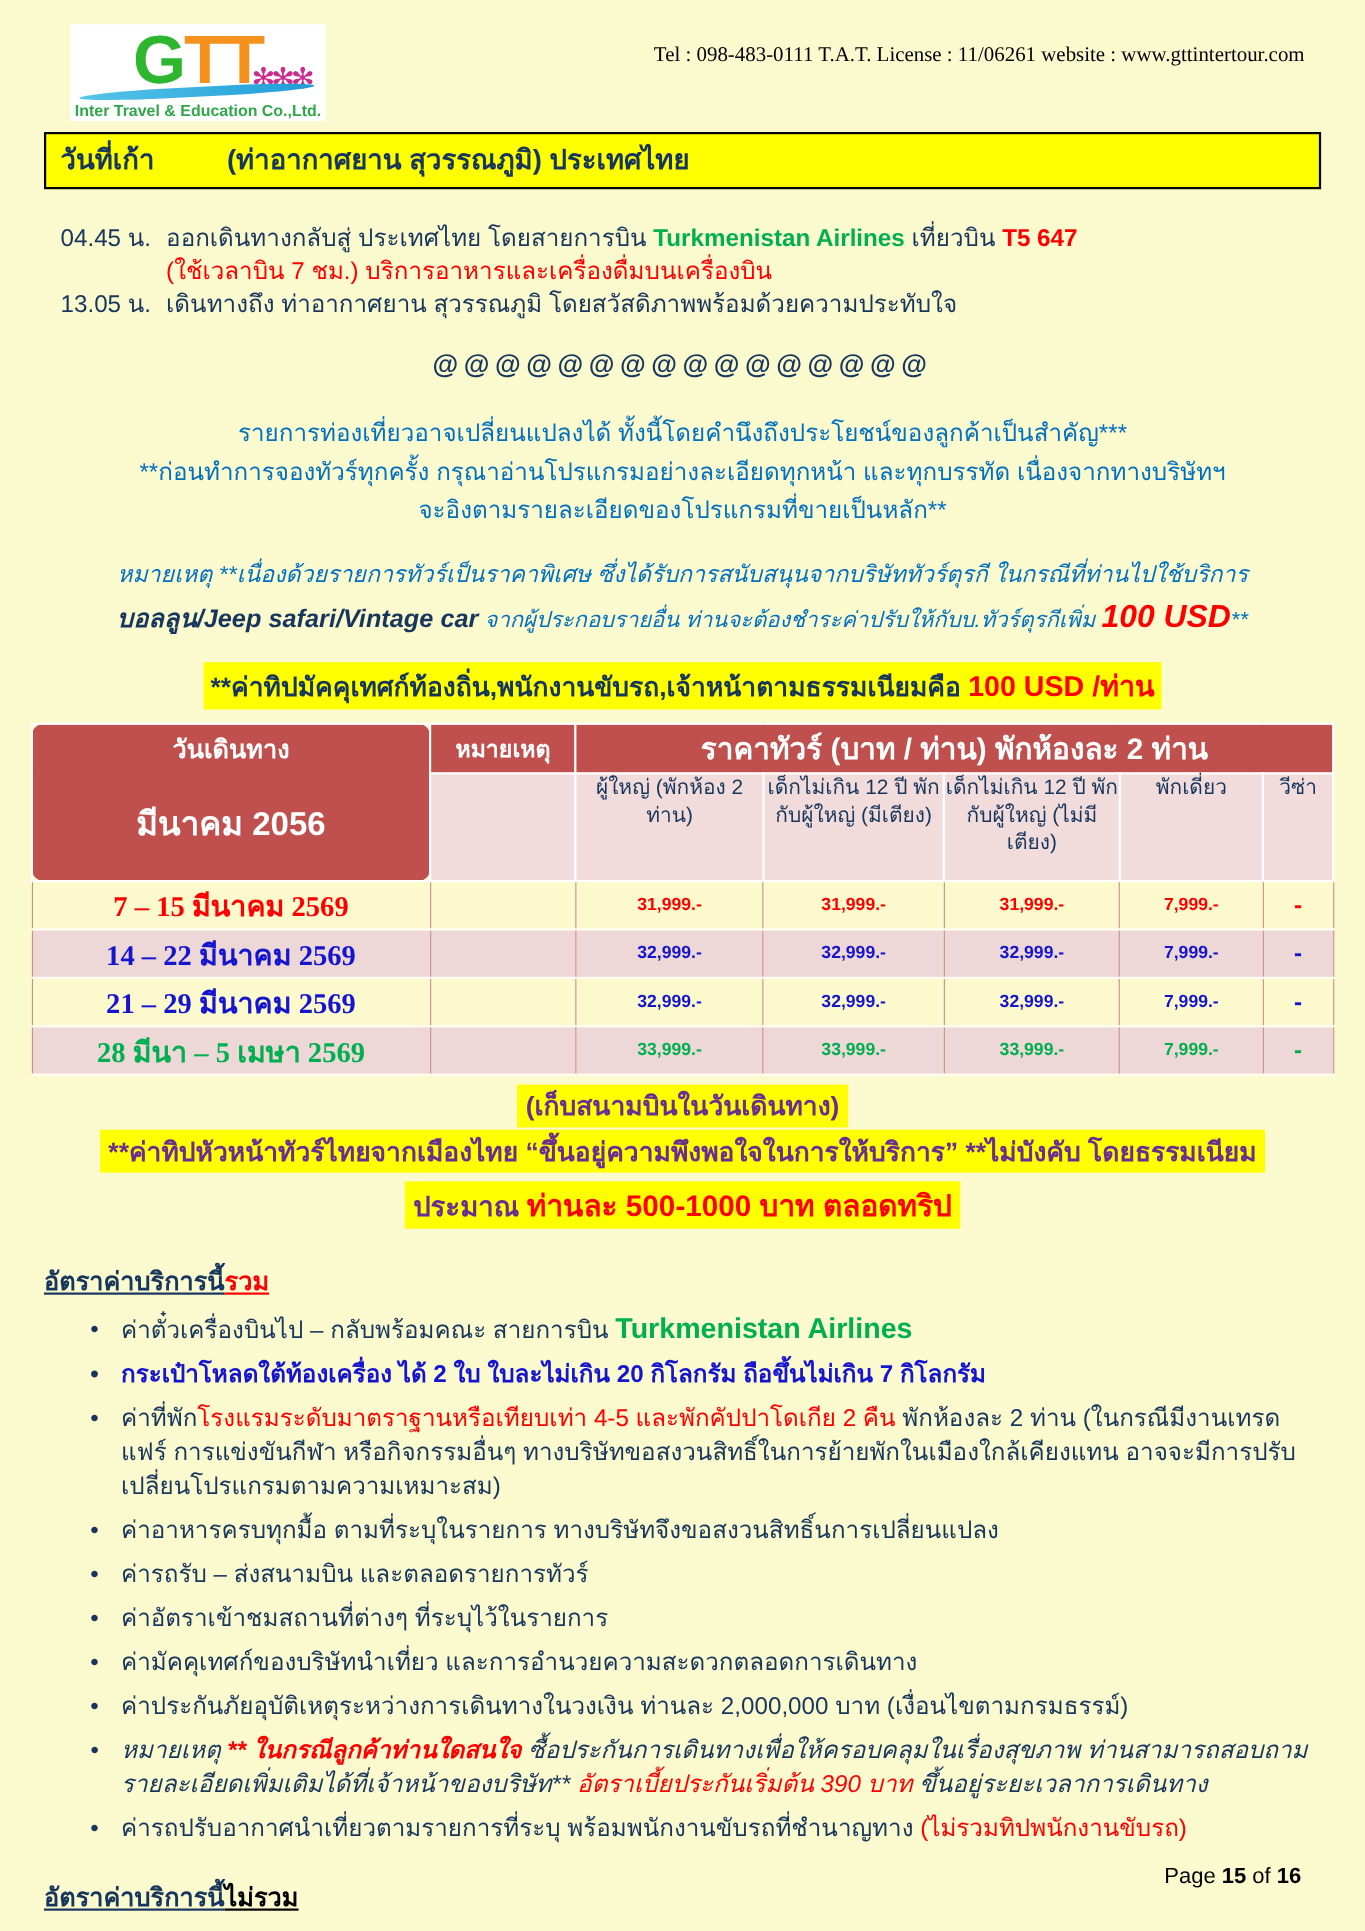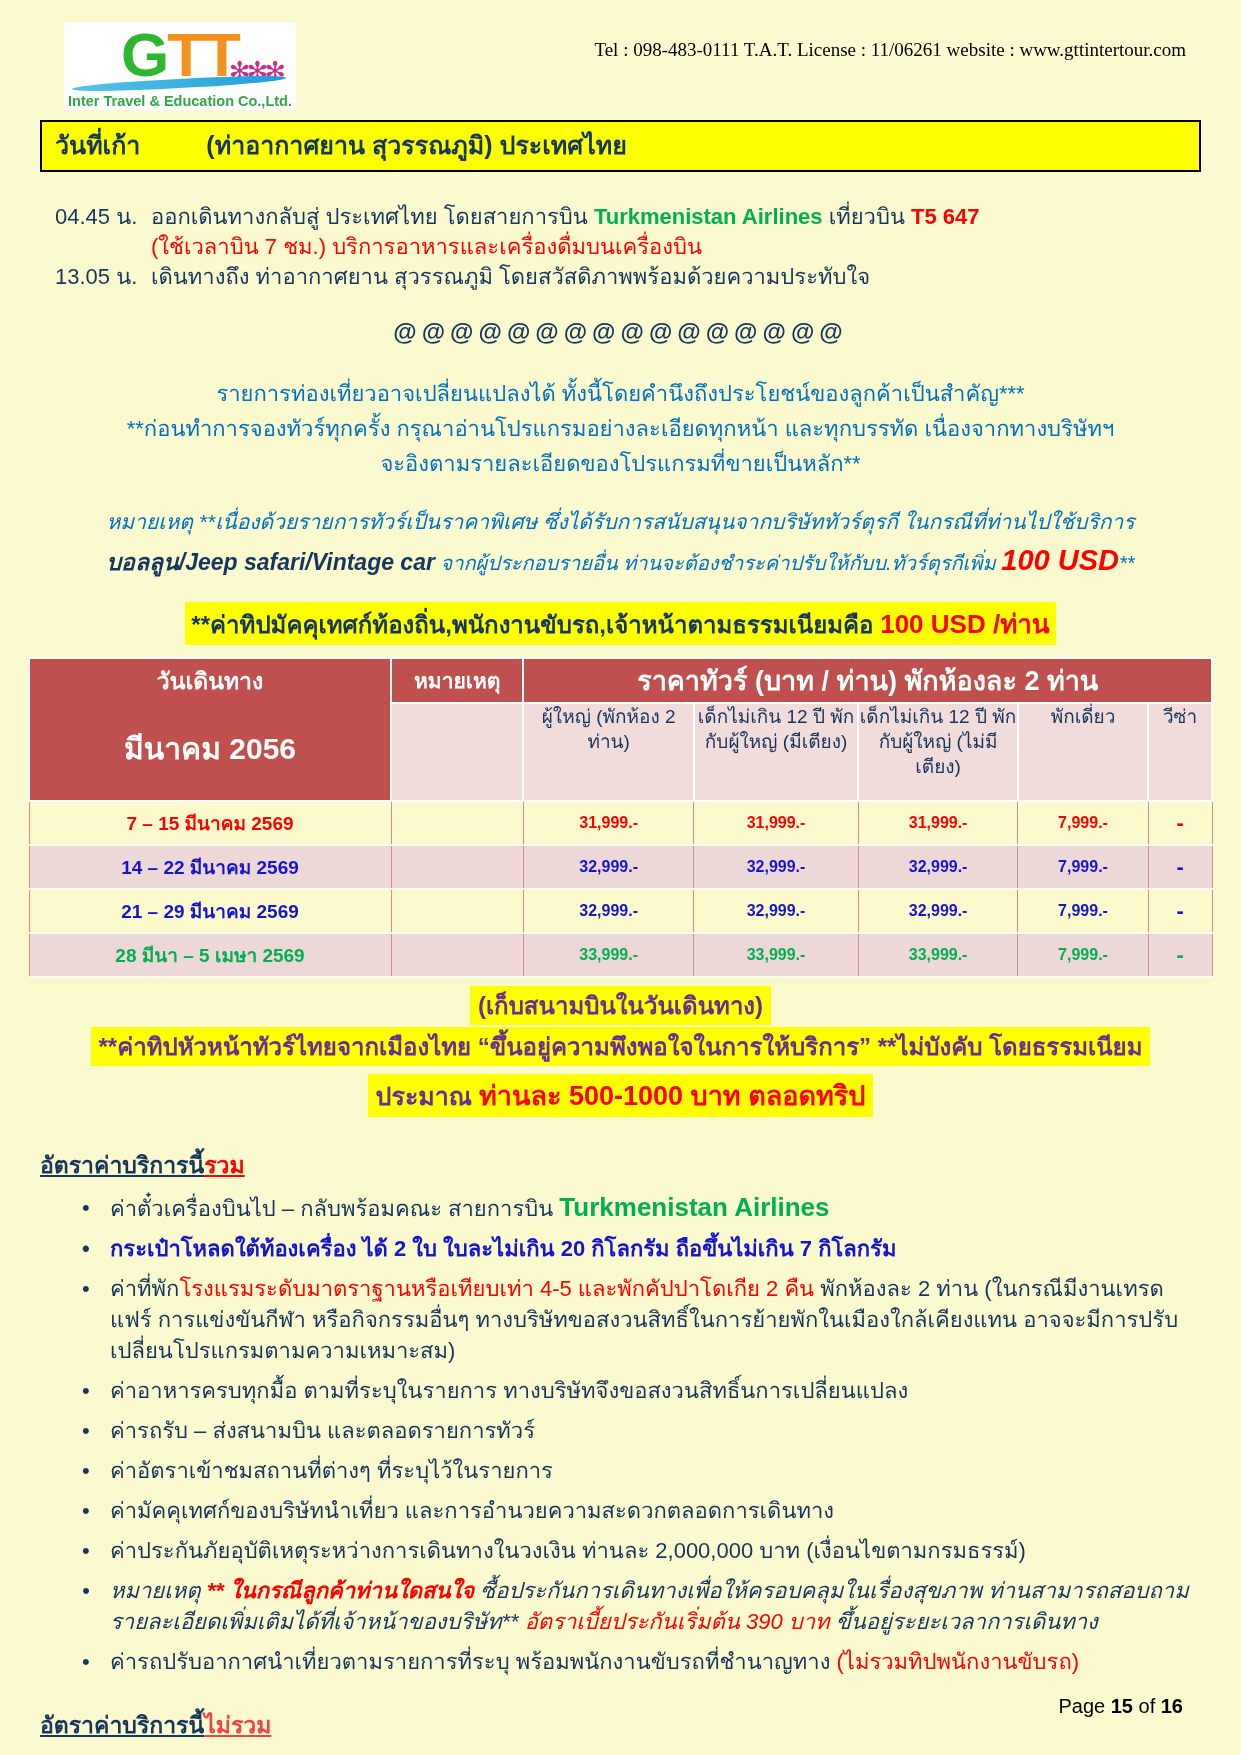--- a/index.html
+++ b/index.html
@@ -39,28 +39,28 @@
   .remark .l2{margin-top:6px;font-size:20px;}
   .remark .b-big{font-size:23px;font-weight:bold;}
   .remark .usd{font-size:29px;font-weight:bold;}
   .tip-line{text-align:center;margin-top:22px;}
   .tip-line .hl{background:#FFFF00;display:inline-block;padding:1px 6px;font-weight:bold;font-size:24px;}
   .tip-line .usd{font-size:26px;}
   
   table.price{border-collapse:collapse;margin:12px 28px 0 28px;width:1185px;table-layout:fixed;}
   table.price td{padding:0;}
   td.hdr{background:#C0504D;color:#FFFFFF;font-weight:bold;text-align:center;border:2px solid #FFFFFF;}
-  td.hdr-c1{vertical-align:top;}
+  td.hdr-c1{vertical-align:top;border-radius:11px;}
   .c1-top{font-size:23px;padding-top:4px;}
   .c1-month{font-size:30px;margin-top:26px;}
   .price-hdr{font-size:27px;height:38px;}
   .note-hdr{font-size:21px;height:38px;}
   td.sub{background:#F2DCDB;color:#17365D;font-size:19px;text-align:center;vertical-align:top;padding-top:6px;border:2px solid #FFFFFF;height:96px;line-height:25px;}
   td.cell{height:42px;text-align:center;font-weight:bold;border-top:2px solid #FFFDF2;border-bottom:2px solid #FFFDF2;border-left:1px solid #CD8D89;border-right:1px solid #CD8D89;}
-  td.date-cell{font-size:19px;}
+  td.date-cell{font-size:26px;font-family:Liberation Serif, serif;}
   td.price-cell{font-size:16px;}
   td.visa-cell{font-size:22px;}
   tr.bg-y td{background:#FCFACD;}
   tr.bg-p td{background:#EDD7D7;}
   
   .post-note{text-align:center;}
   .post-note .hl{background:#FFFF00;display:inline-block;padding:0 8px;font-weight:bold;}
   .pn1{margin-top:8px;font-size:24px;}
   .pn2{margin-top:2px;font-size:24px;}
   .pn3{margin-top:8px;font-size:25px;}
@@ -215,19 +215,19 @@
     <li>ค่ารถรับ – ส่งสนามบิน และตลอดรายการทัวร์</li>
     <li>ค่าอัตราเข้าชมสถานที่ต่างๆ ที่ระบุไว้ในรายการ</li>
     <li>ค่ามัคคุเทศก์ของบริษัทนำเที่ยว และการอำนวยความสะดวกตลอดการเดินทาง</li>
     <li>ค่าประกันภัยอุบัติเหตุระหว่างการเดินทางในวงเงิน ท่านละ 2,000,000 บาท (เงื่อนไขตามกรมธรรม์)</li>
     <li class="italic"><span>หมายเหตุ </span><span class="bold" style="color: rgb(255, 0, 0);">** ในกรณีลูกค้าท่านใดสนใจ </span><span>ซื้อประกันการเดินทางเพื่อให้ครอบคลุมในเรื่องสุขภาพ ท่านสามารถสอบถามรายละเอียดเพิ่มเติมได้ที่เจ้าหน้าของบริษัท** </span><span style="color: rgb(255, 0, 0);">อัตราเบี้ยประกันเริ่มต้น 390 บาท </span><span>ขึ้นอยู่ระยะเวลาการเดินทาง</span></li>
     <li><span>ค่ารถปรับอากาศนำเที่ยวตามรายการที่ระบุ พร้อมพนักงานขับรถที่ชำนาญทาง </span><span style="color: rgb(255, 0, 0);">(ไม่รวมทิปพนักงานขับรถ)</span></li>
   </ul>
 </div>
 
 <div class="section">
-  <div class="sec-heading"><span style="color: rgb(23, 54, 93);">อัตราค่าบริการนี้</span><span style="color: #ef4444;">ไม่รวม</span></div>
+  <div class="sec-heading"><span style="color: rgb(23, 54, 93);">อัตราค่าบริการนี้</span><span style="color: #000000;">ไม่รวม</span></div>
 
 </div>
 
 <div class="footer">
   <span>Page </span><span class="bold">15</span><span> of </span><span class="bold">16</span>
 </div>
 
 </body></html>

